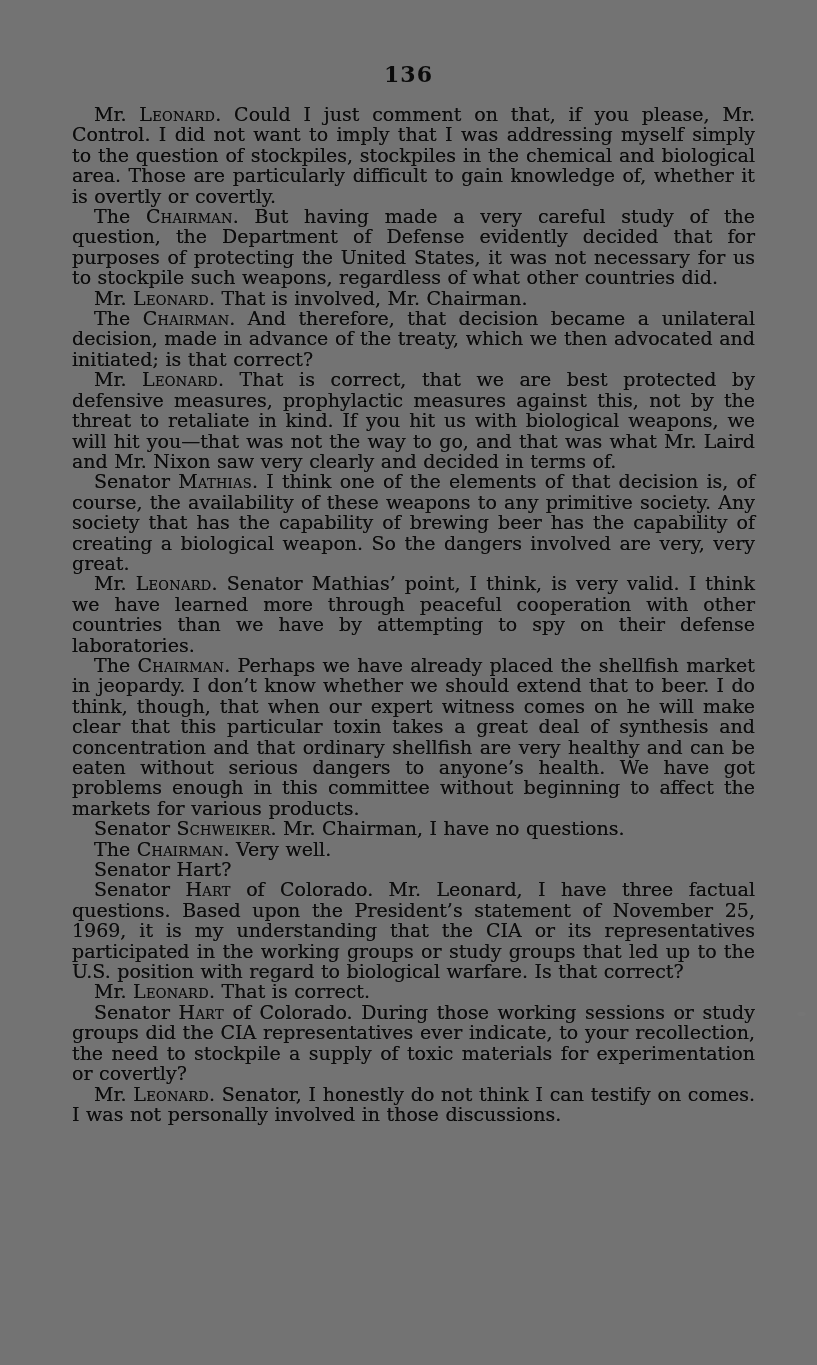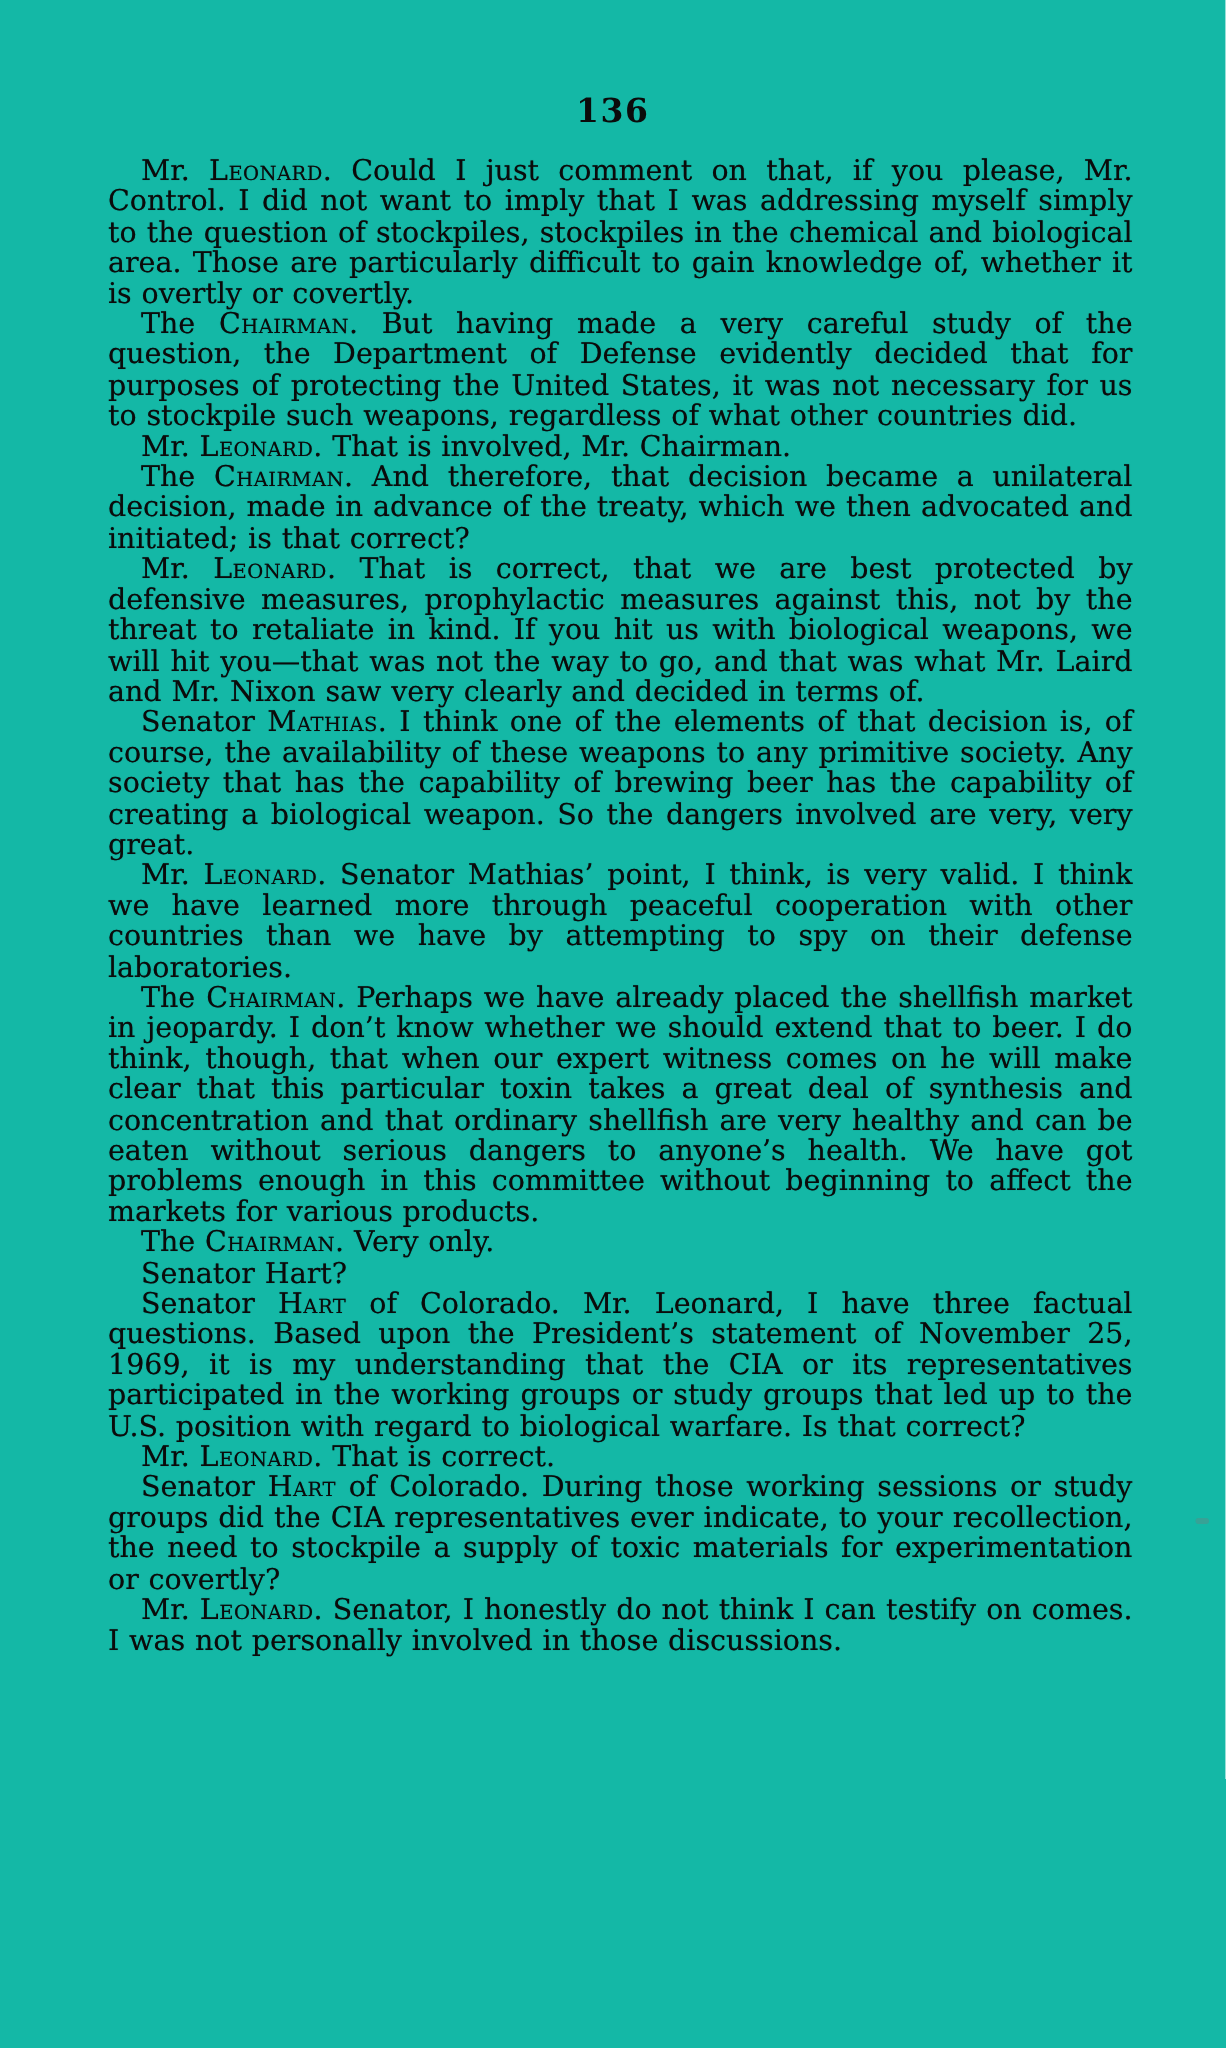--- a/index.html
+++ b/index.html
@@ -4,21 +4,21 @@
 <style>
   html, body {
     margin: 0;
     padding: 0;
     background: #ffffff;
   }
   .page {
     position: relative;
     width: 817px;
     height: 1365px;
-    background: #14b8a6;
+    background: #737373;
     overflow: hidden;
     font-family: "DejaVu Serif", serif;
     color: #0b0b0b;
   }
   .page-number {
     padding-top: 62px;
     text-align: center;
     font-size: 22px;
     font-weight: bold;
     letter-spacing: 1px;
@@ -60,21 +60,22 @@
 
   <div class="transcript">
     <p><span>Mr. </span><span class="sc">Leonard</span><span>. Could I just comment on that, if you please, Mr. Control. I did not want to imply that I was addressing myself simply to the question of stockpiles, stockpiles in the chemical and biological area. Those are particularly difficult to gain knowledge of, whether it is overtly or covertly.</span></p>
     <p><span>The </span><span class="sc">Chairman</span><span>. But having made a very careful study of the question, the Department of Defense evidently decided that for purposes of protecting the United States, it was not necessary for us to stockpile such weapons, regardless of what other countries did.</span></p>
     <p><span>Mr. </span><span class="sc">Leonard</span><span>. That is involved, Mr. Chairman.</span></p>
     <p><span>The </span><span class="sc">Chairman</span><span>. And therefore, that decision became a unilateral decision, made in advance of the treaty, which we then advocated and initiated; is that correct?</span></p>
     <p><span>Mr. </span><span class="sc">Leonard</span><span>. That is correct, that we are best protected by defensive measures, prophylactic measures against this, not by the threat to retaliate in kind. If you hit us with biological weapons, we will hit you—that was not the way to go, and that was what Mr. Laird and Mr. Nixon saw very clearly and decided in terms of.</span></p>
     <p><span>Senator </span><span class="sc">Mathias</span><span>. I think one of the elements of that decision is, of course, the availability of these weapons to any primitive society. Any society that has the capability of brewing beer has the capability of creating a biological weapon. So the dangers involved are very, very great.</span></p>
     <p><span>Mr. </span><span class="sc">Leonard</span><span>. Senator Mathias’ point, I think, is very valid. I think we have learned more through peaceful cooperation with other countries than we have by attempting to spy on their defense laboratories.</span></p>
     <p><span>The </span><span class="sc">Chairman</span><span>. Perhaps we have already placed the shellfish market in jeopardy. I don’t know whether we should extend that to beer. I do think, though, that when our expert witness comes on he will make clear that this particular toxin takes a great deal of synthesis and concentration and that ordinary shellfish are very healthy and can be eaten without serious dangers to anyone’s health. We have got problems enough in this committee without beginning to affect the markets for various products.</span></p>
-    <p><span>The </span><span class="sc">Chairman</span><span>. Very only.</span></p>
+    <p><span>Senator </span><span class="sc">Schweiker</span><span>. Mr. Chairman, I have no questions.</span></p>
+    <p><span>The </span><span class="sc">Chairman</span><span>. Very well.</span></p>
     <p><span></span><span class="sc"></span><span>Senator Hart?</span></p>
     <p><span>Senator </span><span class="sc">Hart</span><span> of Colorado. Mr. Leonard, I have three factual questions. Based upon the President’s statement of November 25, 1969, it is my understanding that the CIA or its representatives participated in the working groups or study groups that led up to the U.S. position with regard to biological warfare. Is that correct?</span></p>
     <p><span>Mr. </span><span class="sc">Leonard</span><span>. That is correct.</span></p>
     <p><span>Senator </span><span class="sc">Hart</span><span> of Colorado. During those working sessions or study groups did the CIA representatives ever indicate, to your recollection, the need to stockpile a supply of toxic materials for experimentation or covertly?</span></p>
     <p><span>Mr. </span><span class="sc">Leonard</span><span>. Senator, I honestly do not think I can testify on comes. I was not personally involved in those discussions.</span></p>
   </div>
 
   <div class="speck"></div>
 </div>
 

